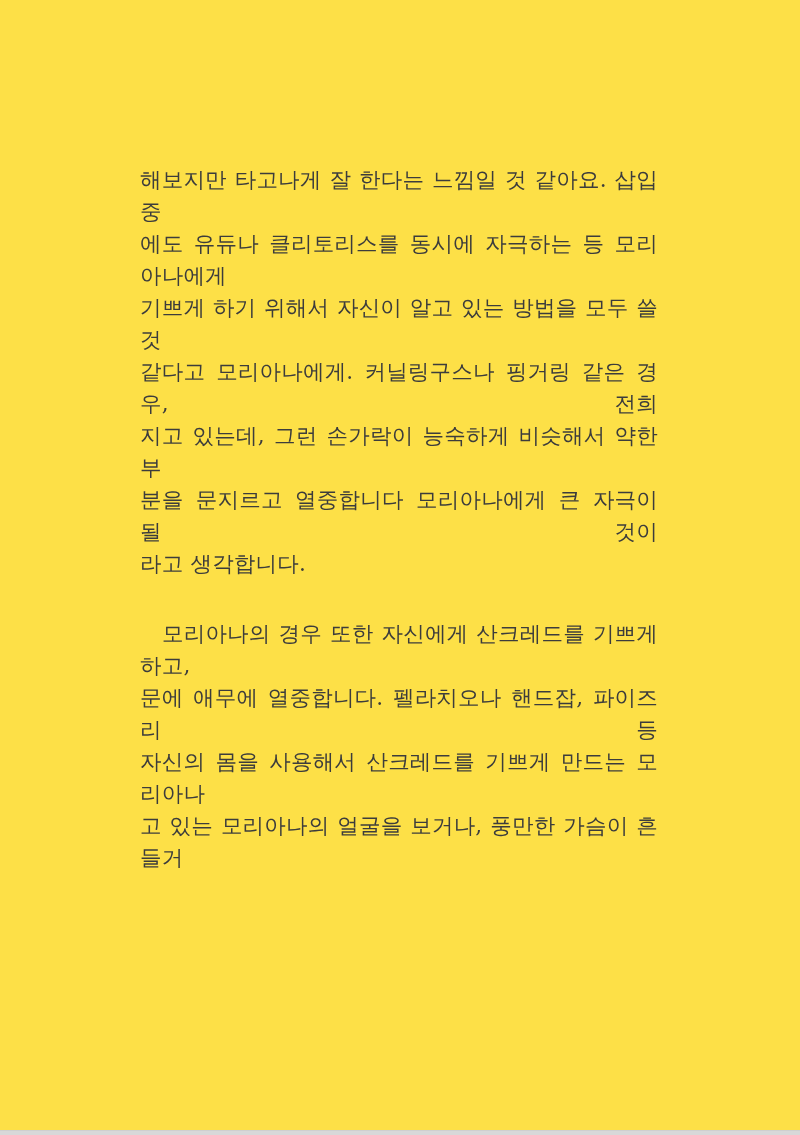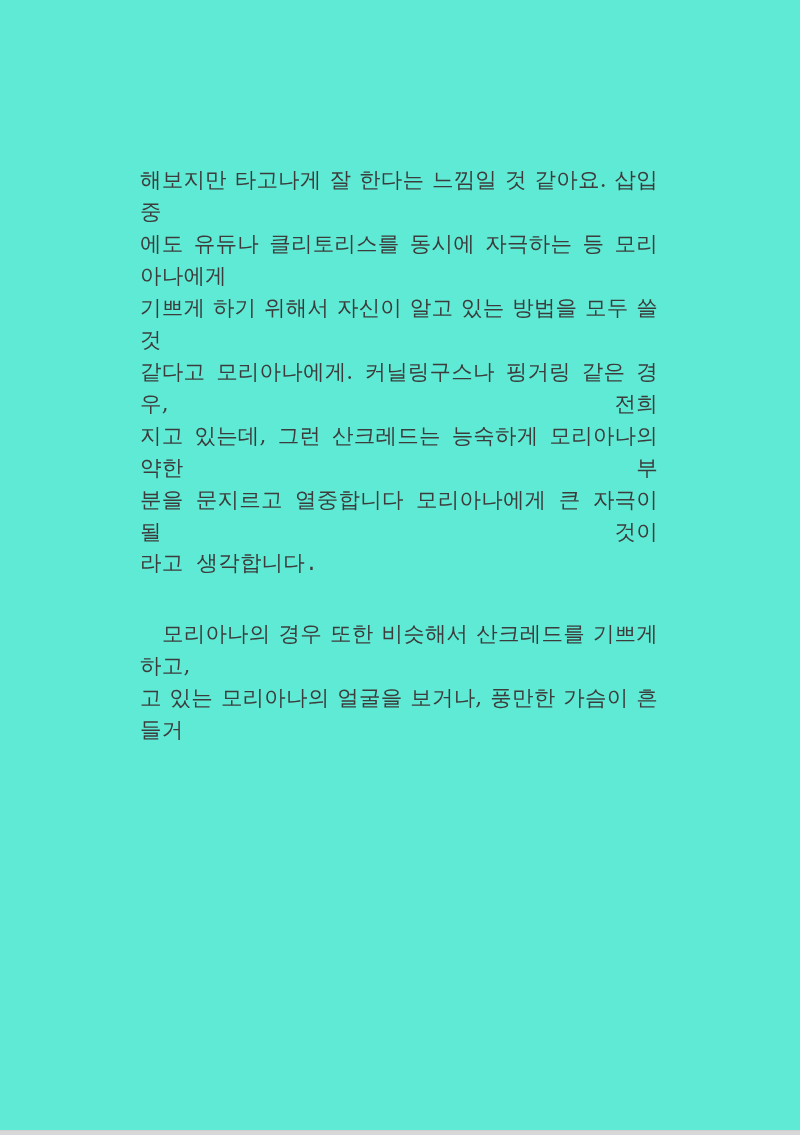--- a/index.html
+++ b/index.html
@@ -35,49 +35,50 @@
   .para + .para {
     margin-top: 38px;
   }
   .line {
     text-align: justify;
     text-align-last: justify;
     white-space: normal;
   }
   .line.last-left {
     text-align-last: left;
-    font-family: Liberation Mono, monospace;
   }
   .line.indent {
     text-indent: 22px;
   }
   .bottom-strip {
     position: absolute;
     left: 0;
     bottom: 0;
     width: 100%;
     height: 5px;
     background: #d8d8d8;
     border-top: 1px solid #cfcfcf;
     box-sizing: border-box;
   }
 </style>
 </head>
 <body>
 
-<div class="page" style="background: #5eead4;">
+<div class="page" style="background: #fde047;">
   <div class="text-block" style="color: rgb(60, 60, 60);">
       <div class="para">
         <div class="line">해보지만 타고나게 잘 한다는 느낌일 것 같아요. 삽입 중</div>
         <div class="line">에도 유듀나 클리토리스를 동시에 자극하는 등 모리아나에게</div>
         <div class="line">기쁘게 하기 위해서 자신이 알고 있는 방법을 모두 쓸 것</div>
         <div class="line">같다고 모리아나에게. 커닐링구스나 핑거링 같은 경우, 전희</div>
-        <div class="line">지고 있는데, 그런 산크레드는 능숙하게 모리아나의 약한 부</div>
+        <div class="line">지고 있는데, 그런 손가락이 능숙하게 비슷해서 약한 부</div>
         <div class="line">분을 문지르고 열중합니다 모리아나에게 큰 자극이 될 것이</div>
         <div class="line last-left">라고 생각합니다.</div>
       </div>
       <div class="para">
-        <div class="line indent">모리아나의 경우 또한 비슷해서 산크레드를 기쁘게 하고,</div>
+        <div class="line indent">모리아나의 경우 또한 자신에게 산크레드를 기쁘게 하고,</div>
+        <div class="line">문에 애무에 열중합니다. 펠라치오나 핸드잡, 파이즈리 등</div>
+        <div class="line">자신의 몸을 사용해서 산크레드를 기쁘게 만드는 모리아나</div>
         <div class="line">고 있는 모리아나의 얼굴을 보거나, 풍만한 가슴이 흔들거</div>
       </div>
     </div>
   <div class="bottom-strip" style="background: rgb(216, 216, 216);"></div>
 </div>
 
 </body></html>

